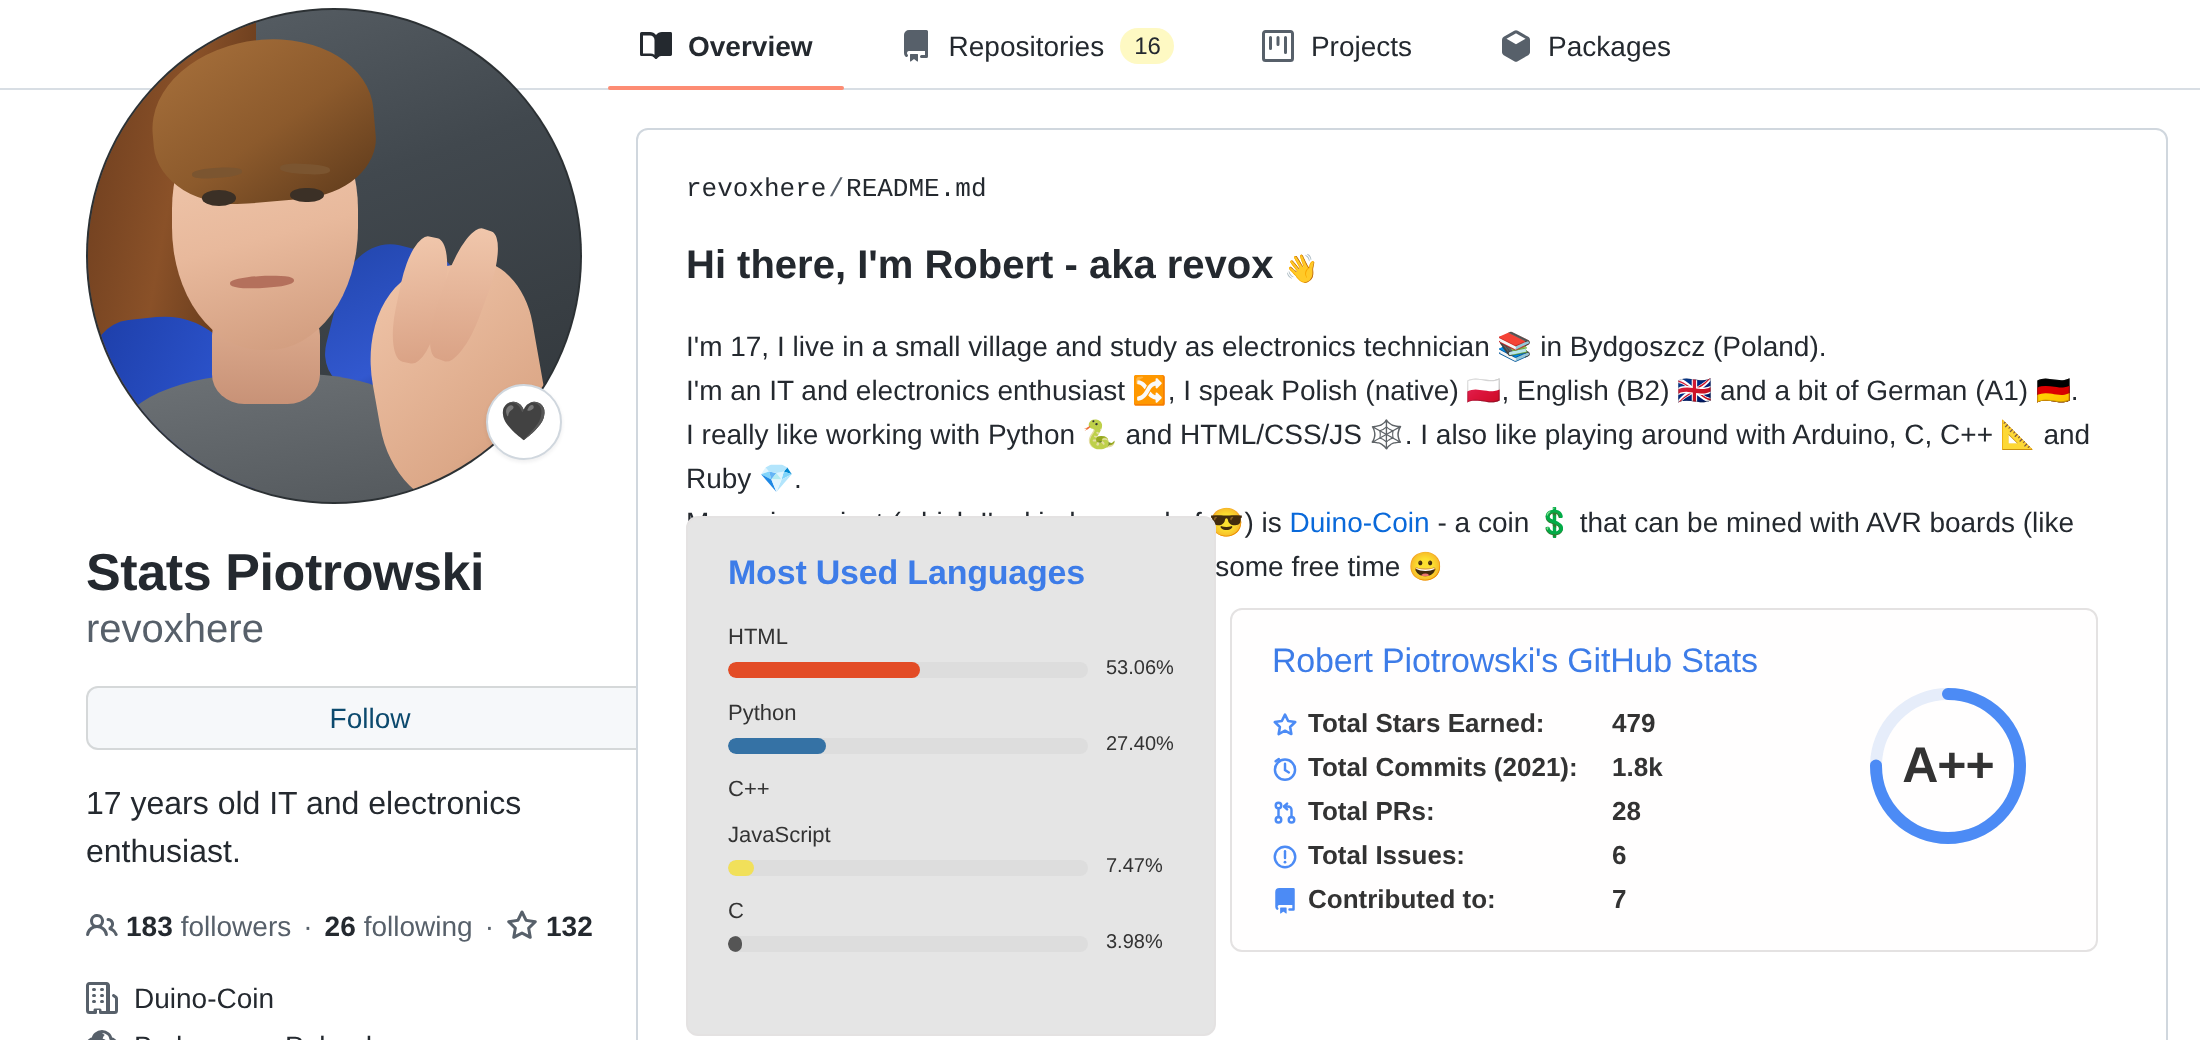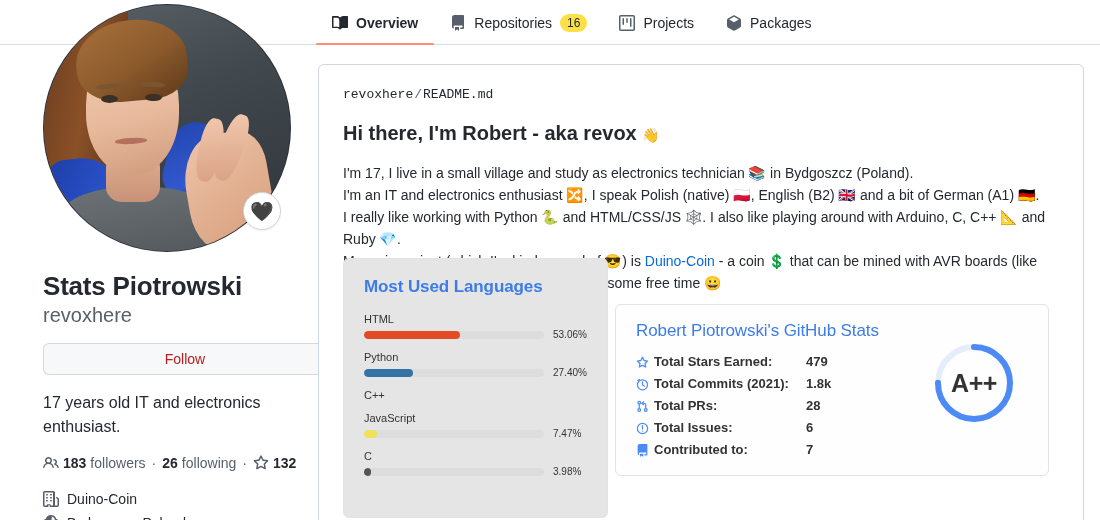--- a/index.html
+++ b/index.html
@@ -14,40 +14,40 @@
   }
   .page { position: relative; width: 1100px; height: 520px; }
 
   
   .tabbar {
     position: absolute; left: 0; top: 0;
     width: 1100px; height: 45px;
     border-bottom: 1px solid #d8dee4;
   }
   .tabs {
-    position: absolute; left: 316px; top: 0;
-    display: flex; align-items: center; gap: 0;
+    position: absolute; left: 304px; top: 0;
+    display: flex; align-items: center; gap: 12px;
     height: 45px;
   }
   .tab {
     display: flex; align-items: center; gap: 8px;
     height: 44px; padding: 0 16px;
     font-size: 14px; color: #24292f;
     cursor: pointer; position: relative;
     white-space: nowrap;
   }
   .tab.active { font-weight: 700; }
   .tab.active::after {
     content: ""; position: absolute;
     left: 0; right: 0; bottom: 0; height: 2px;
     background: #fd8c73; border-radius: 2px;
   }
   .tab svg { display: block; flex: none; }
   .counter {
-    background: #fde047; color: #24292f;
+    background: #fef9c3; color: #24292f;
     border-radius: 10px; font-size: 12px;
     padding: 1px 7px; line-height: 16px;
     font-weight: 500;
   }
 
   
   .profile { position: absolute; left: 43px; top: 0; width: 248px; }
   .avatar-wrap { position: relative; width: 248px; height: 248px; margin-top: 4px; }
   .avatar {
     width: 248px; height: 248px; border-radius: 50%;
@@ -135,21 +135,21 @@
     margin: 18px 0 0 0; color: #24292f; letter-spacing: -0.2px;
   }
   .user-login {
     font-size: 20px; font-weight: 300; line-height: 24px;
     color: #57606a; margin-top: 0px;
   }
   .follow-btn {
     margin-top: 16px; width: 284px; height: 32px;
     background: #f6f8fa; border: 1px solid rgba(27,31,36,0.15);
     border-radius: 6px; font-size: 14px; font-weight: 500;
-    color: #b91c1c; cursor: pointer;
+    color: #0c4a6e; cursor: pointer;
     font-family: "Liberation Sans", sans-serif;
     display: flex; align-items: center; justify-content: center;
   }
   .bio { font-size: 16px; line-height: 1.5; margin-top: 16px; color: #24292f; }
   .meta-counts {
     display: flex; align-items: center; gap: 4px;
     margin-top: 16px; font-size: 14px; color: #57606a;
     flex-wrap: nowrap;
   }
   .meta-counts b { color: #24292f; font-weight: 600; }

